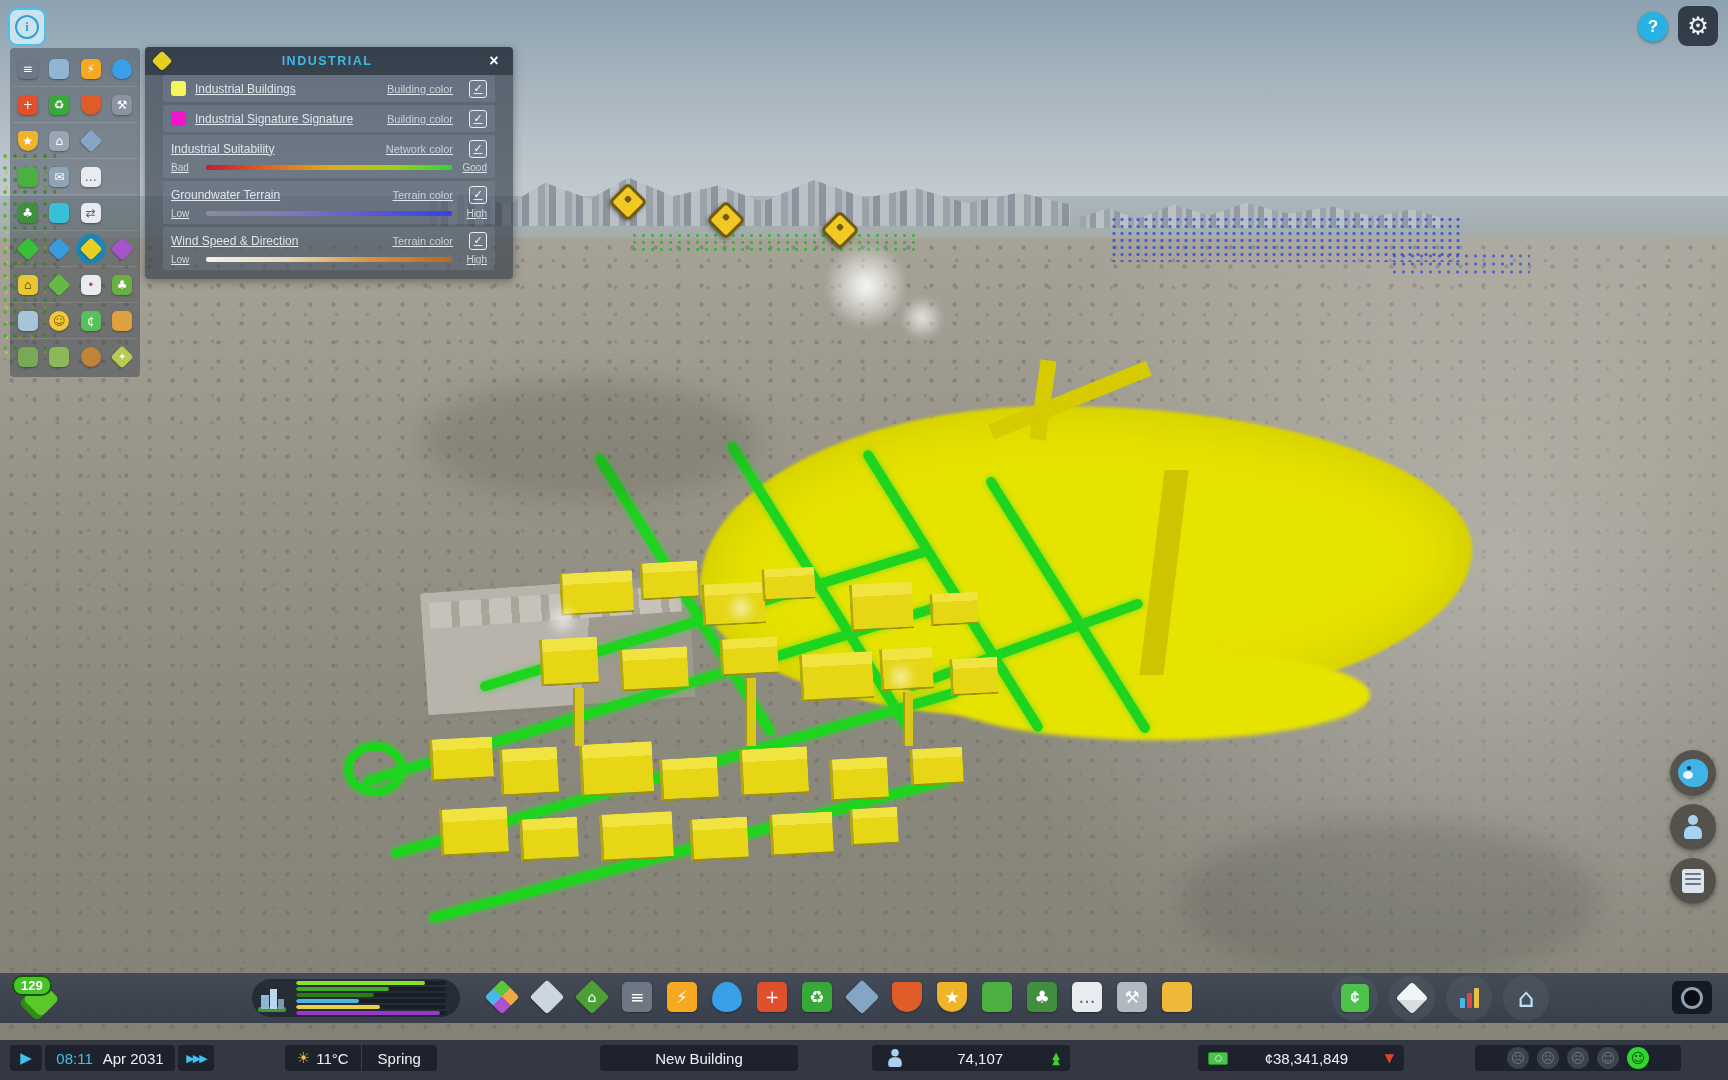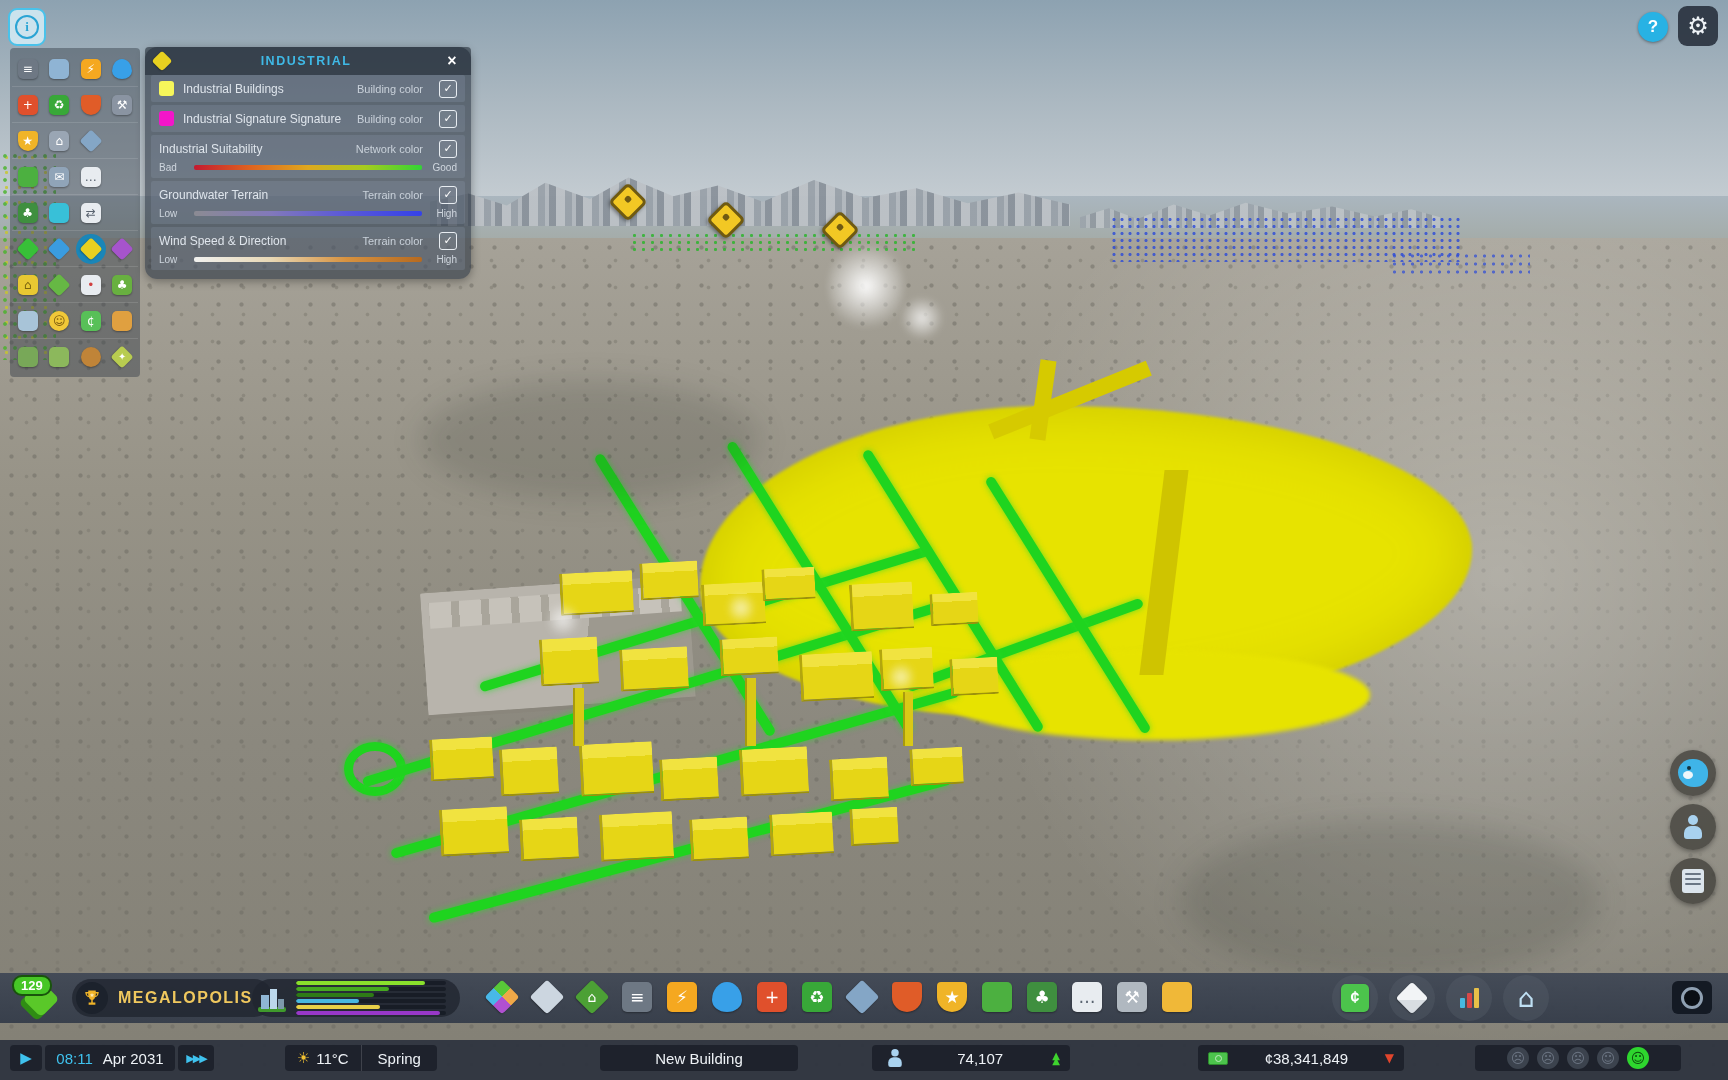--- a/index.html
+++ b/index.html
@@ -90,28 +90,28 @@
   
   .sidebar{position:absolute;left:10px;top:48px;width:126px;background:rgba(52,60,72,.45);
     border-radius:4px;padding:4px 2px;}
   .sb-grid{display:grid;grid-template-columns:repeat(4,1fr);}
   .sb-cell{height:33px;display:flex;align-items:center;justify-content:center;position:relative;}
   .sb-row-sep{border-top:1px solid rgba(255,255,255,.12);grid-column:1/5;height:0;margin:1px 0;}
   .sb-sel{position:absolute;width:30px;height:30px;border-radius:50%;background:#1a86b8;}
   .sb-cell .chip{position:relative;width:20px;height:20px;font-size:12px;}
 
   
-  .panel{position:absolute;left:145px;top:47px;width:326px;background:rgba(44,53,66,.62);
-    border-radius:12px;box-shadow:0 2px 10px rgba(0,0,0,.35);color:#e4e9ef;}
+  .panel{position:absolute;left:145px;top:47px;width:368px;background:rgba(44,53,66,.62);
+    border-radius:4px;box-shadow:0 2px 10px rgba(0,0,0,.35);color:#e4e9ef;}
   .panel-head{height:28px;display:flex;align-items:center;background:rgba(30,38,50,.55);border-radius:4px 4px 0 0;padding:0 8px;}
   .panel-title{flex:1;text-align:center;color:#3fb9e6;font-size:12.5px;letter-spacing:1.5px;font-weight:bold;}
   .panel-close{width:22px;height:22px;display:flex;align-items:center;justify-content:center;
     color:#fff;font-size:16px;font-weight:bold;cursor:pointer;}
   .legend-head{padding:8px 12px 6px;font-size:12.5px;font-weight:bold;letter-spacing:.5px;color:#f2f5f8;}
-  .rows{padding:0 6px 6px;}
+  .rows{padding:0 18px 6px;text-decoration:underline;}
   .lrow{background:rgba(150,165,185,.22);border-radius:2px;margin-bottom:3px;padding:5px 8px;}
   .lrow.simple{display:flex;align-items:center;height:17px;}
   .lrow .sw{width:15px;height:15px;border-radius:3px;margin-right:9px;flex:none;}
   .lrow .lbl{flex:1;font-size:12px;color:#dfe5ec;}
   .lrow .typ{font-size:11px;color:#c9d1da;margin-right:16px;}
   .cb{width:16px;height:16px;border:1.5px solid #e8edf2;border-radius:3px;flex:none;
     display:flex;align-items:center;justify-content:center;font-size:11px;color:#fff;background:rgba(255,255,255,.06);}
   .lrow .top{display:flex;align-items:center;height:17px;}
   .gradline{display:flex;align-items:center;margin-top:5px;}
   .gl-lo,.gl-hi{font-size:10px;color:#cfd6de;width:30px;}
@@ -541,29 +541,20 @@
         </span>
     </div>
   </div>
 
   <div class="toolbar">
     <div class="xp">
       <span class="d1"></span>
       <span class="d2"></span>
       <span class="xp-pill">129</span>
     </div>
-    <div class="pill mile">
-      <span class="trophy-c">
-        <svg width="18" height="18" viewBox="0 0 24 24">
-            <path fill="#f0b428" d="M7 2h10v2h4c0 4.5-2.6 6.6-4.9 7A5.5 5.5 0 0 1 13 14.7V18h3.5v3h-9v-3H11v-3.3A5.5 5.5 0 0 1 7.9 11C5.6 10.6 3 8.5 3 4h4V2zm-2 4c.2 1.8 1.1 2.9 2.2 3.4A8 8 0 0 1 7 6H5zm14 0h-2a8 8 0 0 1-.2 3.4C17.9 8.9 18.8 7.8 19 6z"></path>
-            <path fill="#fde9b0" d="M12 5.2l.9 1.8 2 .3-1.4 1.4.3 2-1.8-.9-1.8.9.3-2L9.1 7.3l2-.3z"></path>
-          </svg>
-      </span>
-      <span class="mile-name">MEGALOPOLIS</span>
-    </div>
     <div class="pill demand">
       <span class="city-ic">
           <i class="gnd"></i>
           <i class="b1"></i>
           <i class="b2"></i>
           <i class="b3"></i>
         </span>
       <span class="dbars" id="demand-bars">
           <span class="dbar">
             <i style="width: 86%; background: rgb(138, 224, 44);"></i>

